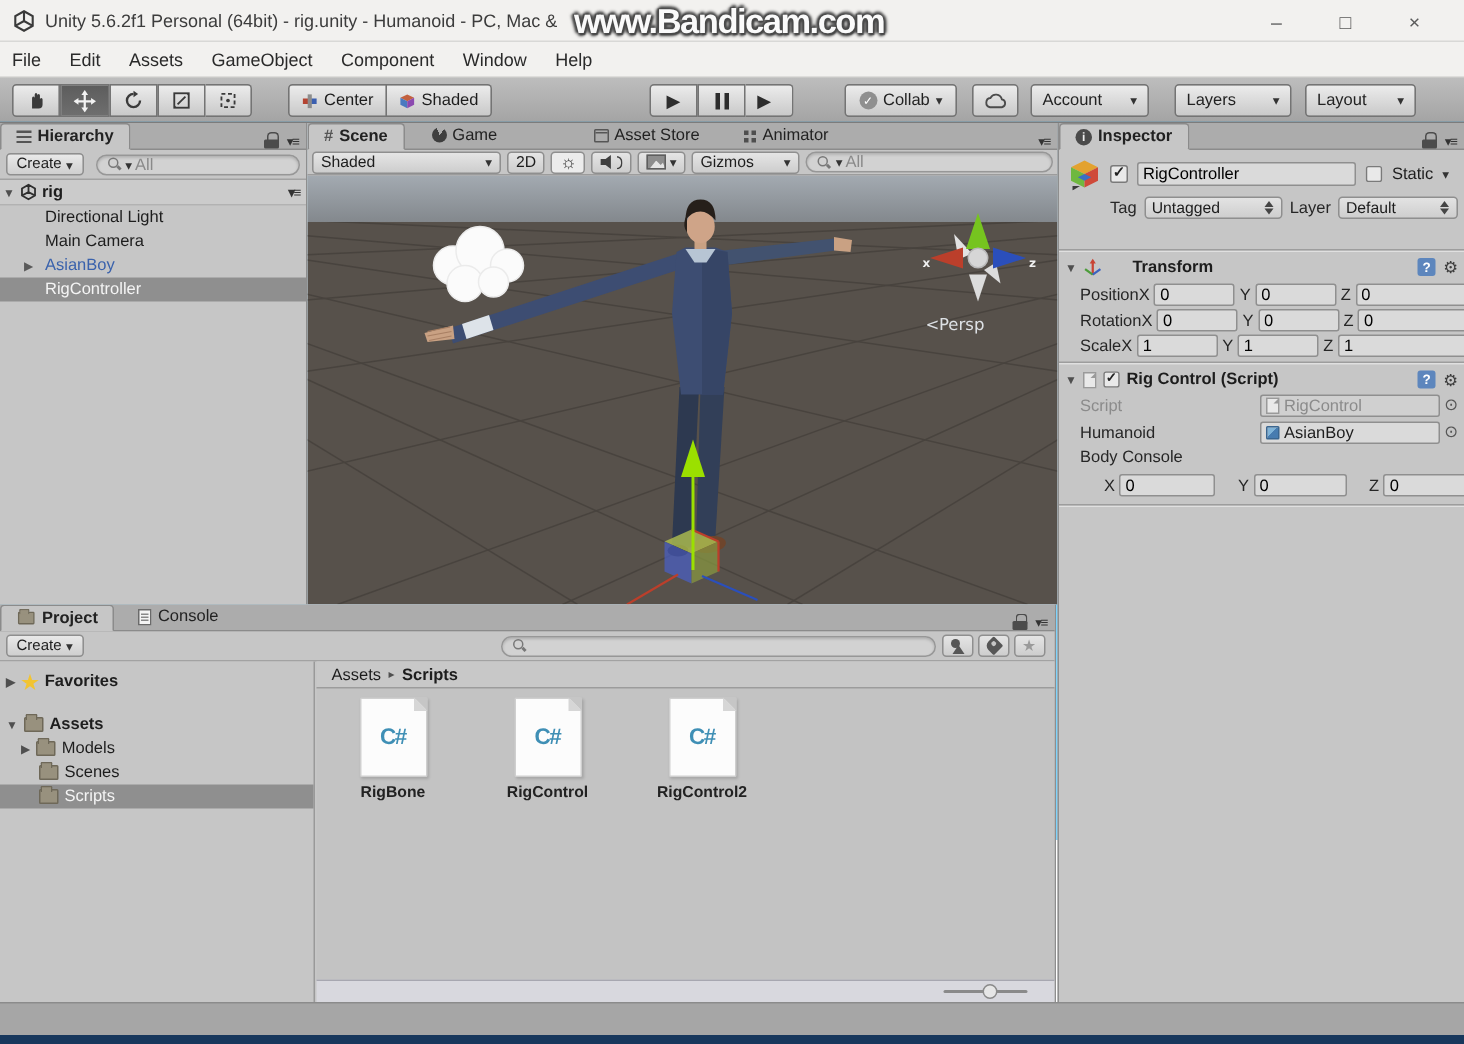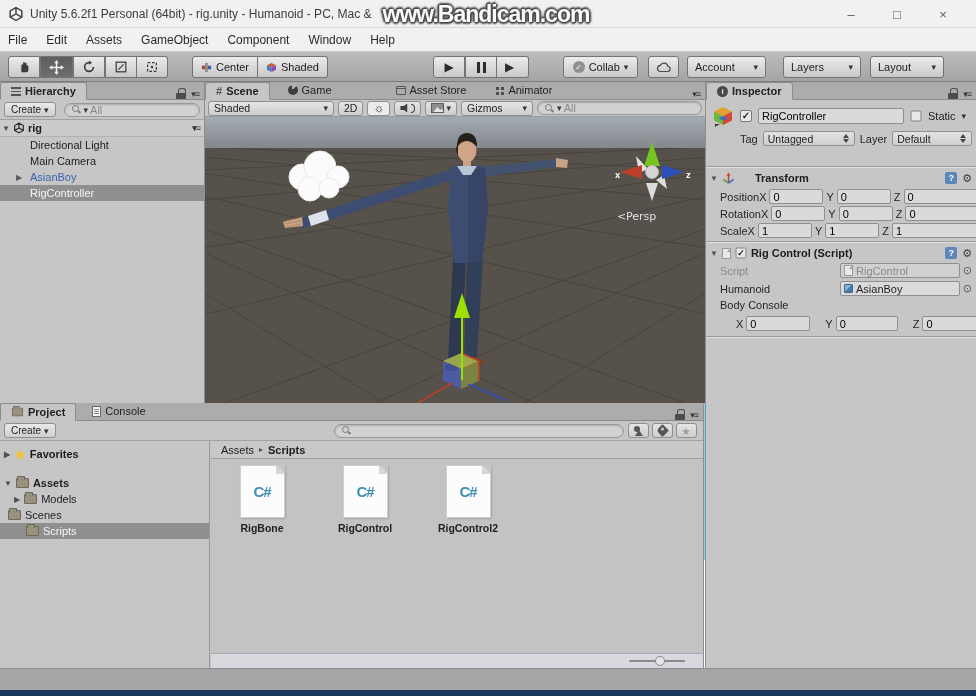--- a/index.html
+++ b/index.html
@@ -630,21 +630,21 @@
       <div class="tree-row bold" style="margin-top:13px;">
         <span class="fold8">▼</span>
         <span class="i-folder"></span>
         <span>Assets</span>
       </div>
       <div class="tree-row" style="padding-left:14px;">
         <span class="fold8">▶</span>
         <span class="i-folder"></span>
         <span>Models</span>
       </div>
-      <div class="tree-row" style="padding-left:8px;text-align:center;">
+      <div class="tree-row" style="padding-left:26px;text-align:center;">
         <span class="i-folder"></span>
         <span>Scenes</span>
       </div>
       <div class="tree-row sel" style="padding-left:26px;">
         <span class="i-folder"></span>
         <span>Scripts</span>
       </div>
     </div>
 
     <div class="right-col">

